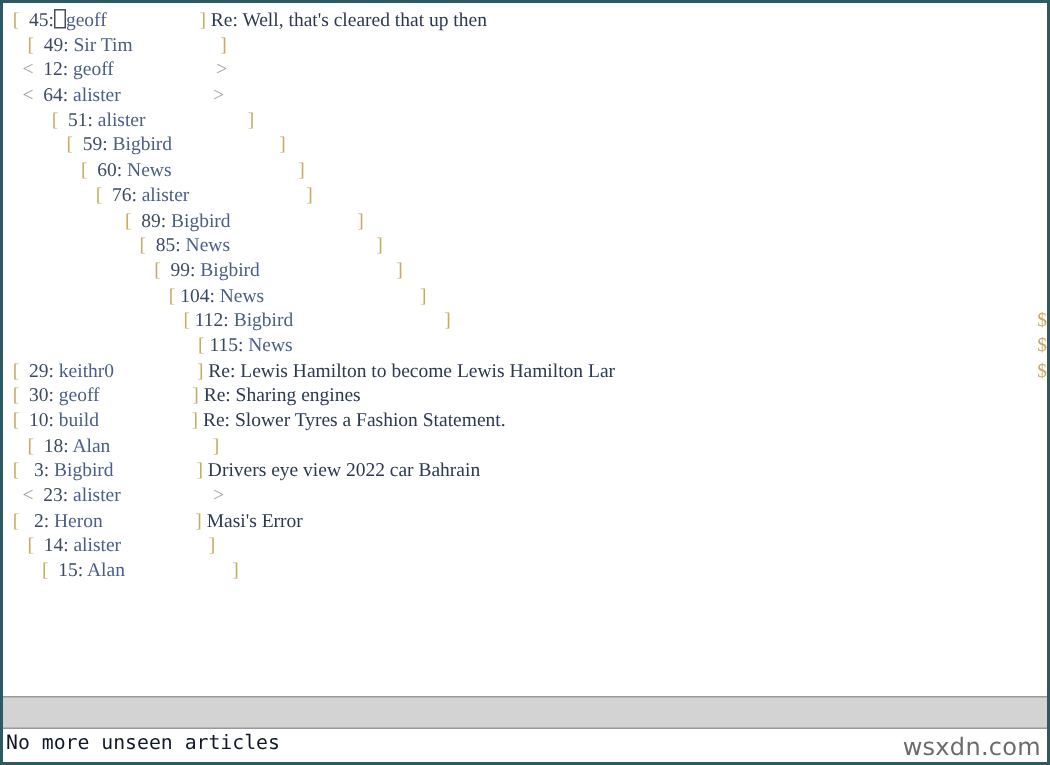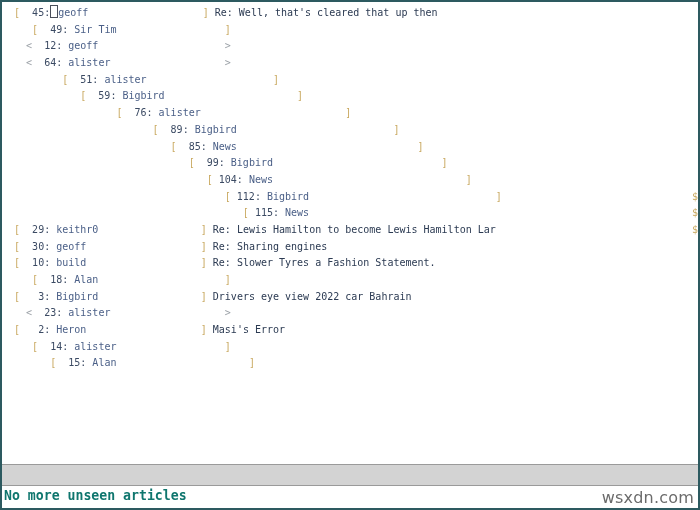--- a/index.html
+++ b/index.html
@@ -35,24 +35,25 @@
     background: #ffffff;
     overflow: hidden;
     padding-top: 3px;
     box-sizing: border-box;
   }
 
   .summary-row {
     position: relative;
     height: 16.7px;
     line-height: 16.7px;
-    font-size: 10px;
+    font-size: 13px;
     white-space: pre;
     letter-spacing: 0px;
     color: #3b4a63;
+    font-family: Liberation Serif, serif;
   }
 
   .seg {
     white-space: pre;
   }
 
   
   .bracket {
     color: #c9a961;
   }
@@ -115,26 +116,25 @@
   
   #echo-area {
     position: absolute;
     left: 0;
     right: 0;
     top: 484px;
     bottom: 0;
     background: #ffffff;
     font-size: 13.2px;
     line-height: 18px;
-    color: #0f766e;
+    color: #0f172a;
     white-space: pre;
     padding-left: 2px;
     padding-top: 1px;
     overflow: hidden;
-    font-weight: bold;
   }
 
   #watermark {
     position: absolute;
     right: 4px;
     bottom: 1px;
     font-family: "DejaVu Sans", "Liberation Sans", sans-serif;
     font-size: 16px;
     color: #6b6b6b;
     letter-spacing: 0.2px;
@@ -145,20 +145,21 @@
 
 <div id="emacs-frame">
 
   <div id="summary-buffer">
       <div class="summary-row"><span class="seg ">  </span><span class="seg bracket">[</span><span class="seg num">  45</span><span class="seg colon">:</span><span class="cursor-box"></span><span class="seg author">geoff</span><span class="seg ">                   </span><span class="seg bracket">]</span><span class="seg "> </span><span class="seg subject">Re: Well, that's cleared that up then</span></div>
       <div class="summary-row"><span class="seg ">     </span><span class="seg bracket">[</span><span class="seg num">  49</span><span class="seg colon">:</span><span class="seg "> </span><span class="seg author">Sir Tim</span><span class="seg ">                  </span><span class="seg bracket">]</span></div>
       <div class="summary-row"><span class="seg ">    </span><span class="seg marker">&lt;</span><span class="seg num">  12</span><span class="seg colon">:</span><span class="seg "> </span><span class="seg author">geoff</span><span class="seg ">                     </span><span class="seg marker">&gt;</span></div>
       <div class="summary-row"><span class="seg ">    </span><span class="seg marker">&lt;</span><span class="seg num">  64</span><span class="seg colon">:</span><span class="seg "> </span><span class="seg author">alister</span><span class="seg ">                   </span><span class="seg marker">&gt;</span></div>
       <div class="summary-row"><span class="seg ">          </span><span class="seg bracket">[</span><span class="seg num">  51</span><span class="seg colon">:</span><span class="seg "> </span><span class="seg author">alister</span><span class="seg ">                     </span><span class="seg bracket">]</span></div>
       <div class="summary-row"><span class="seg ">             </span><span class="seg bracket">[</span><span class="seg num">  59</span><span class="seg colon">:</span><span class="seg "> </span><span class="seg author">Bigbird</span><span class="seg ">                      </span><span class="seg bracket">]</span></div>
+      <div class="summary-row"><span class="seg ">                </span><span class="seg bracket">[</span><span class="seg num">  60</span><span class="seg colon">:</span><span class="seg "> </span><span class="seg author">News</span><span class="seg ">                          </span><span class="seg bracket">]</span></div>
       <div class="summary-row"><span class="seg ">                   </span><span class="seg bracket">[</span><span class="seg num">  76</span><span class="seg colon">:</span><span class="seg "> </span><span class="seg author">alister</span><span class="seg ">                        </span><span class="seg bracket">]</span></div>
       <div class="summary-row"><span class="seg ">                         </span><span class="seg bracket">[</span><span class="seg num">  89</span><span class="seg colon">:</span><span class="seg "> </span><span class="seg author">Bigbird</span><span class="seg ">                          </span><span class="seg bracket">]</span></div>
       <div class="summary-row"><span class="seg ">                            </span><span class="seg bracket">[</span><span class="seg num">  85</span><span class="seg colon">:</span><span class="seg "> </span><span class="seg author">News</span><span class="seg ">                              </span><span class="seg bracket">]</span></div>
       <div class="summary-row"><span class="seg ">                               </span><span class="seg bracket">[</span><span class="seg num">  99</span><span class="seg colon">:</span><span class="seg "> </span><span class="seg author">Bigbird</span><span class="seg ">                            </span><span class="seg bracket">]</span></div>
       <div class="summary-row"><span class="seg ">                                  </span><span class="seg bracket">[</span><span class="seg num"> 104</span><span class="seg colon">:</span><span class="seg "> </span><span class="seg author">News</span><span class="seg ">                                </span><span class="seg bracket">]</span></div>
       <div class="summary-row"><span class="seg ">                                     </span><span class="seg bracket">[</span><span class="seg num"> 112</span><span class="seg colon">:</span><span class="seg "> </span><span class="seg author">Bigbird</span><span class="seg ">                               </span><span class="seg bracket">]</span><span class="seg cont" style="position: absolute; right: 0px; top: 0px;">$</span></div>
       <div class="summary-row"><span class="seg ">                                        </span><span class="seg bracket">[</span><span class="seg num"> 115</span><span class="seg colon">:</span><span class="seg "> </span><span class="seg author">News</span><span class="seg cont" style="position: absolute; right: 0px; top: 0px;">$</span></div>
       <div class="summary-row"><span class="seg ">  </span><span class="seg bracket">[</span><span class="seg num">  29</span><span class="seg colon">:</span><span class="seg "> </span><span class="seg author">keithr0</span><span class="seg ">                 </span><span class="seg bracket">]</span><span class="seg "> </span><span class="seg subject">Re: Lewis Hamilton to become Lewis Hamilton Lar</span><span class="seg cont" style="position: absolute; right: 0px; top: 0px;">$</span></div>
       <div class="summary-row"><span class="seg ">  </span><span class="seg bracket">[</span><span class="seg num">  30</span><span class="seg colon">:</span><span class="seg "> </span><span class="seg author">geoff</span><span class="seg ">                   </span><span class="seg bracket">]</span><span class="seg "> </span><span class="seg subject">Re: Sharing engines</span></div>
       <div class="summary-row"><span class="seg ">  </span><span class="seg bracket">[</span><span class="seg num">  10</span><span class="seg colon">:</span><span class="seg "> </span><span class="seg author">build</span><span class="seg ">                   </span><span class="seg bracket">]</span><span class="seg "> </span><span class="seg subject">Re: Slower Tyres a Fashion Statement.</span></div>

